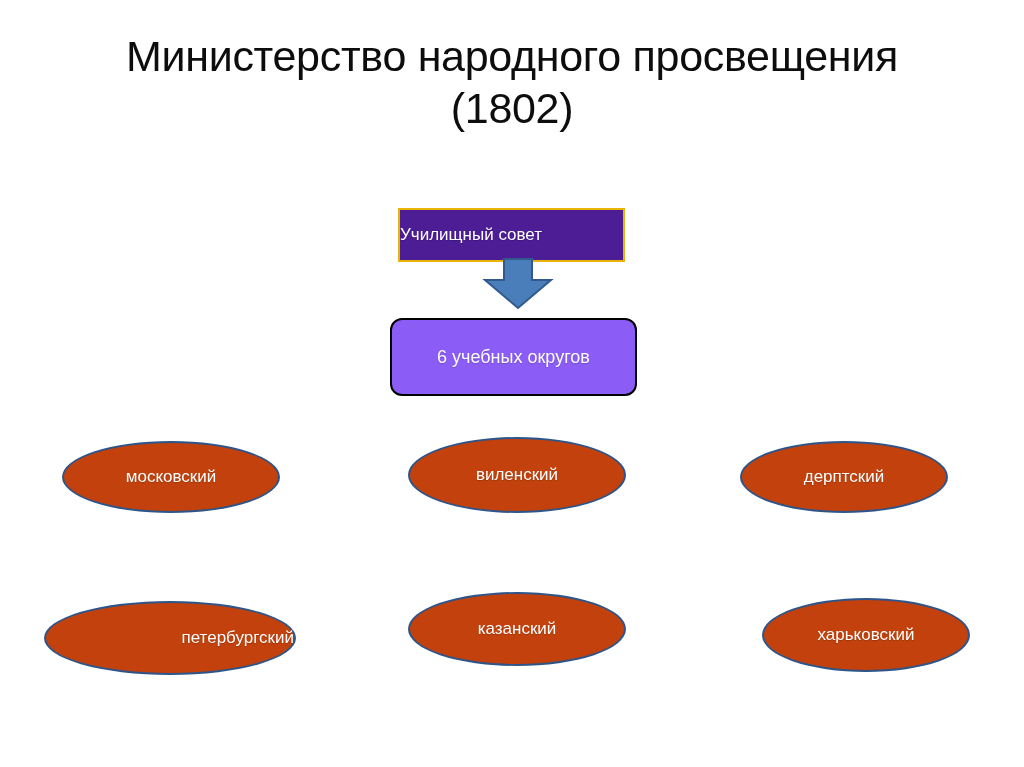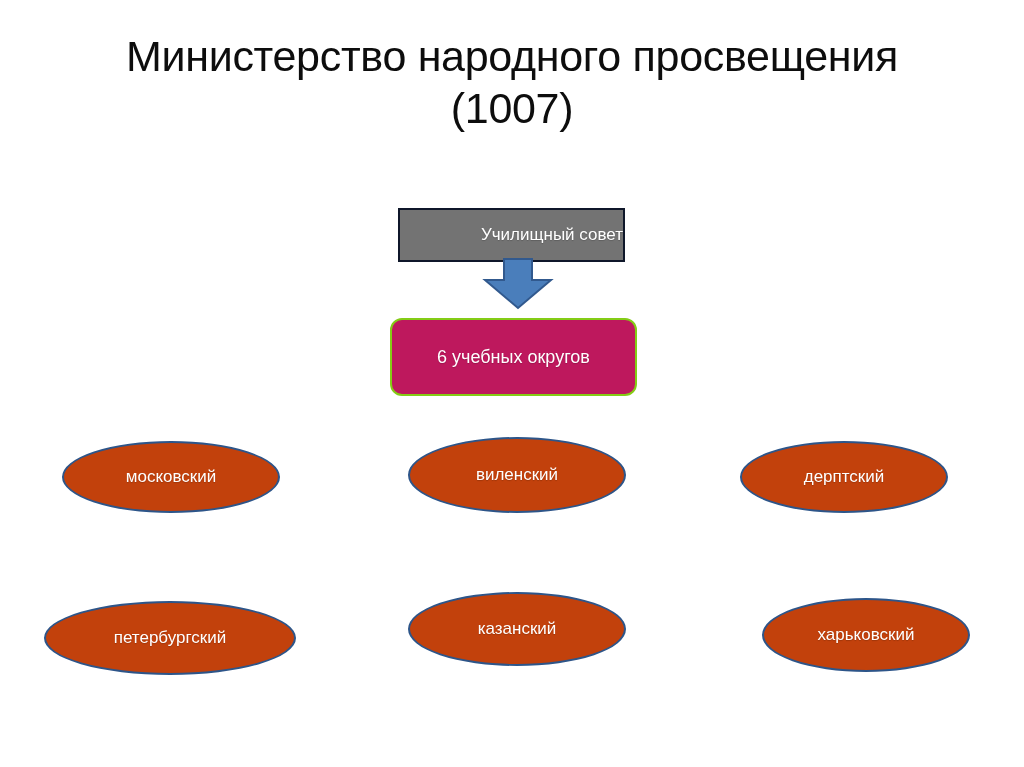--- a/index.html
+++ b/index.html
@@ -50,46 +50,46 @@
   }
 
   
   #box-council {
     position: absolute;
     left: 398px;
     top: 208px;
     width: 227px;
     height: 54px;
     box-sizing: border-box;
-    background: #737373;
-    border: 2px solid #0f172a;
+    background: #4c1d95;
+    border: 2px solid #eab308;
     display: flex;
     align-items: center;
-    justify-content: flex-end;
+    justify-content: flex-start;
   }
 
   
   #arrow-down {
     position: absolute;
     left: 482px;
     top: 258px;
     width: 72px;
     height: 52px;
   }
 
   
   #box-districts {
     position: absolute;
     left: 390px;
     top: 318px;
     width: 247px;
     height: 78px;
     box-sizing: border-box;
-    background: #be185d;
-    border: 2px solid #84cc16;
+    background: #8b5cf6;
+    border: 2px solid #000000;
     border-radius: 12px;
     display: flex;
     align-items: center;
     justify-content: center;
   }
   #box-districts .shape-label { font-size: 18px; }
 
   
   .ellipse {
     position: absolute;
@@ -99,32 +99,32 @@
     border-radius: 50%;
     display: flex;
     align-items: center;
     justify-content: center;
   }
   .ellipse .shape-label { font-size: 17px; }
 
   #ellipse-moskovskiy    { left: 62px;  top: 441px; width: 218px; height: 72px; }
   #ellipse-vilenskiy     { left: 408px; top: 437px; width: 218px; height: 76px; align-items: center; }
   #ellipse-derptskiy     { left: 740px; top: 441px; width: 208px; height: 72px; }
-  #ellipse-peterburgskiy { left: 44px;  top: 601px; width: 252px; height: 74px; }
+  #ellipse-peterburgskiy { left: 44px;  top: 601px; width: 252px; height: 74px; justify-content: flex-end; }
   #ellipse-kazanskiy     { left: 408px; top: 592px; width: 218px; height: 74px; }
   #ellipse-harkovskiy    { left: 762px; top: 598px; width: 208px; height: 74px; }
 </style>
 </head>
 <body>
 
 <div id="slide">
 
   <div id="title-block">
     <div class="title-line">Министерство народного просвещения</div>
-    <div class="title-line">(1007)</div>
+    <div class="title-line">(1802)</div>
   </div>
 
   <div id="box-council">
     <span class="shape-label">Училищный совет</span>
   </div>
 
   <div id="arrow-down">
     <svg width="72" height="52" viewBox="0 0 72 52" xmlns="http://www.w3.org/2000/svg" aria-hidden="true">
       <polygon points="22,1 50,1 50,22 69,22 36,50 3,22 22,22" fill="#4a7ebb" stroke="#31598e" stroke-width="2" stroke-linejoin="miter"></polygon>
     </svg>

